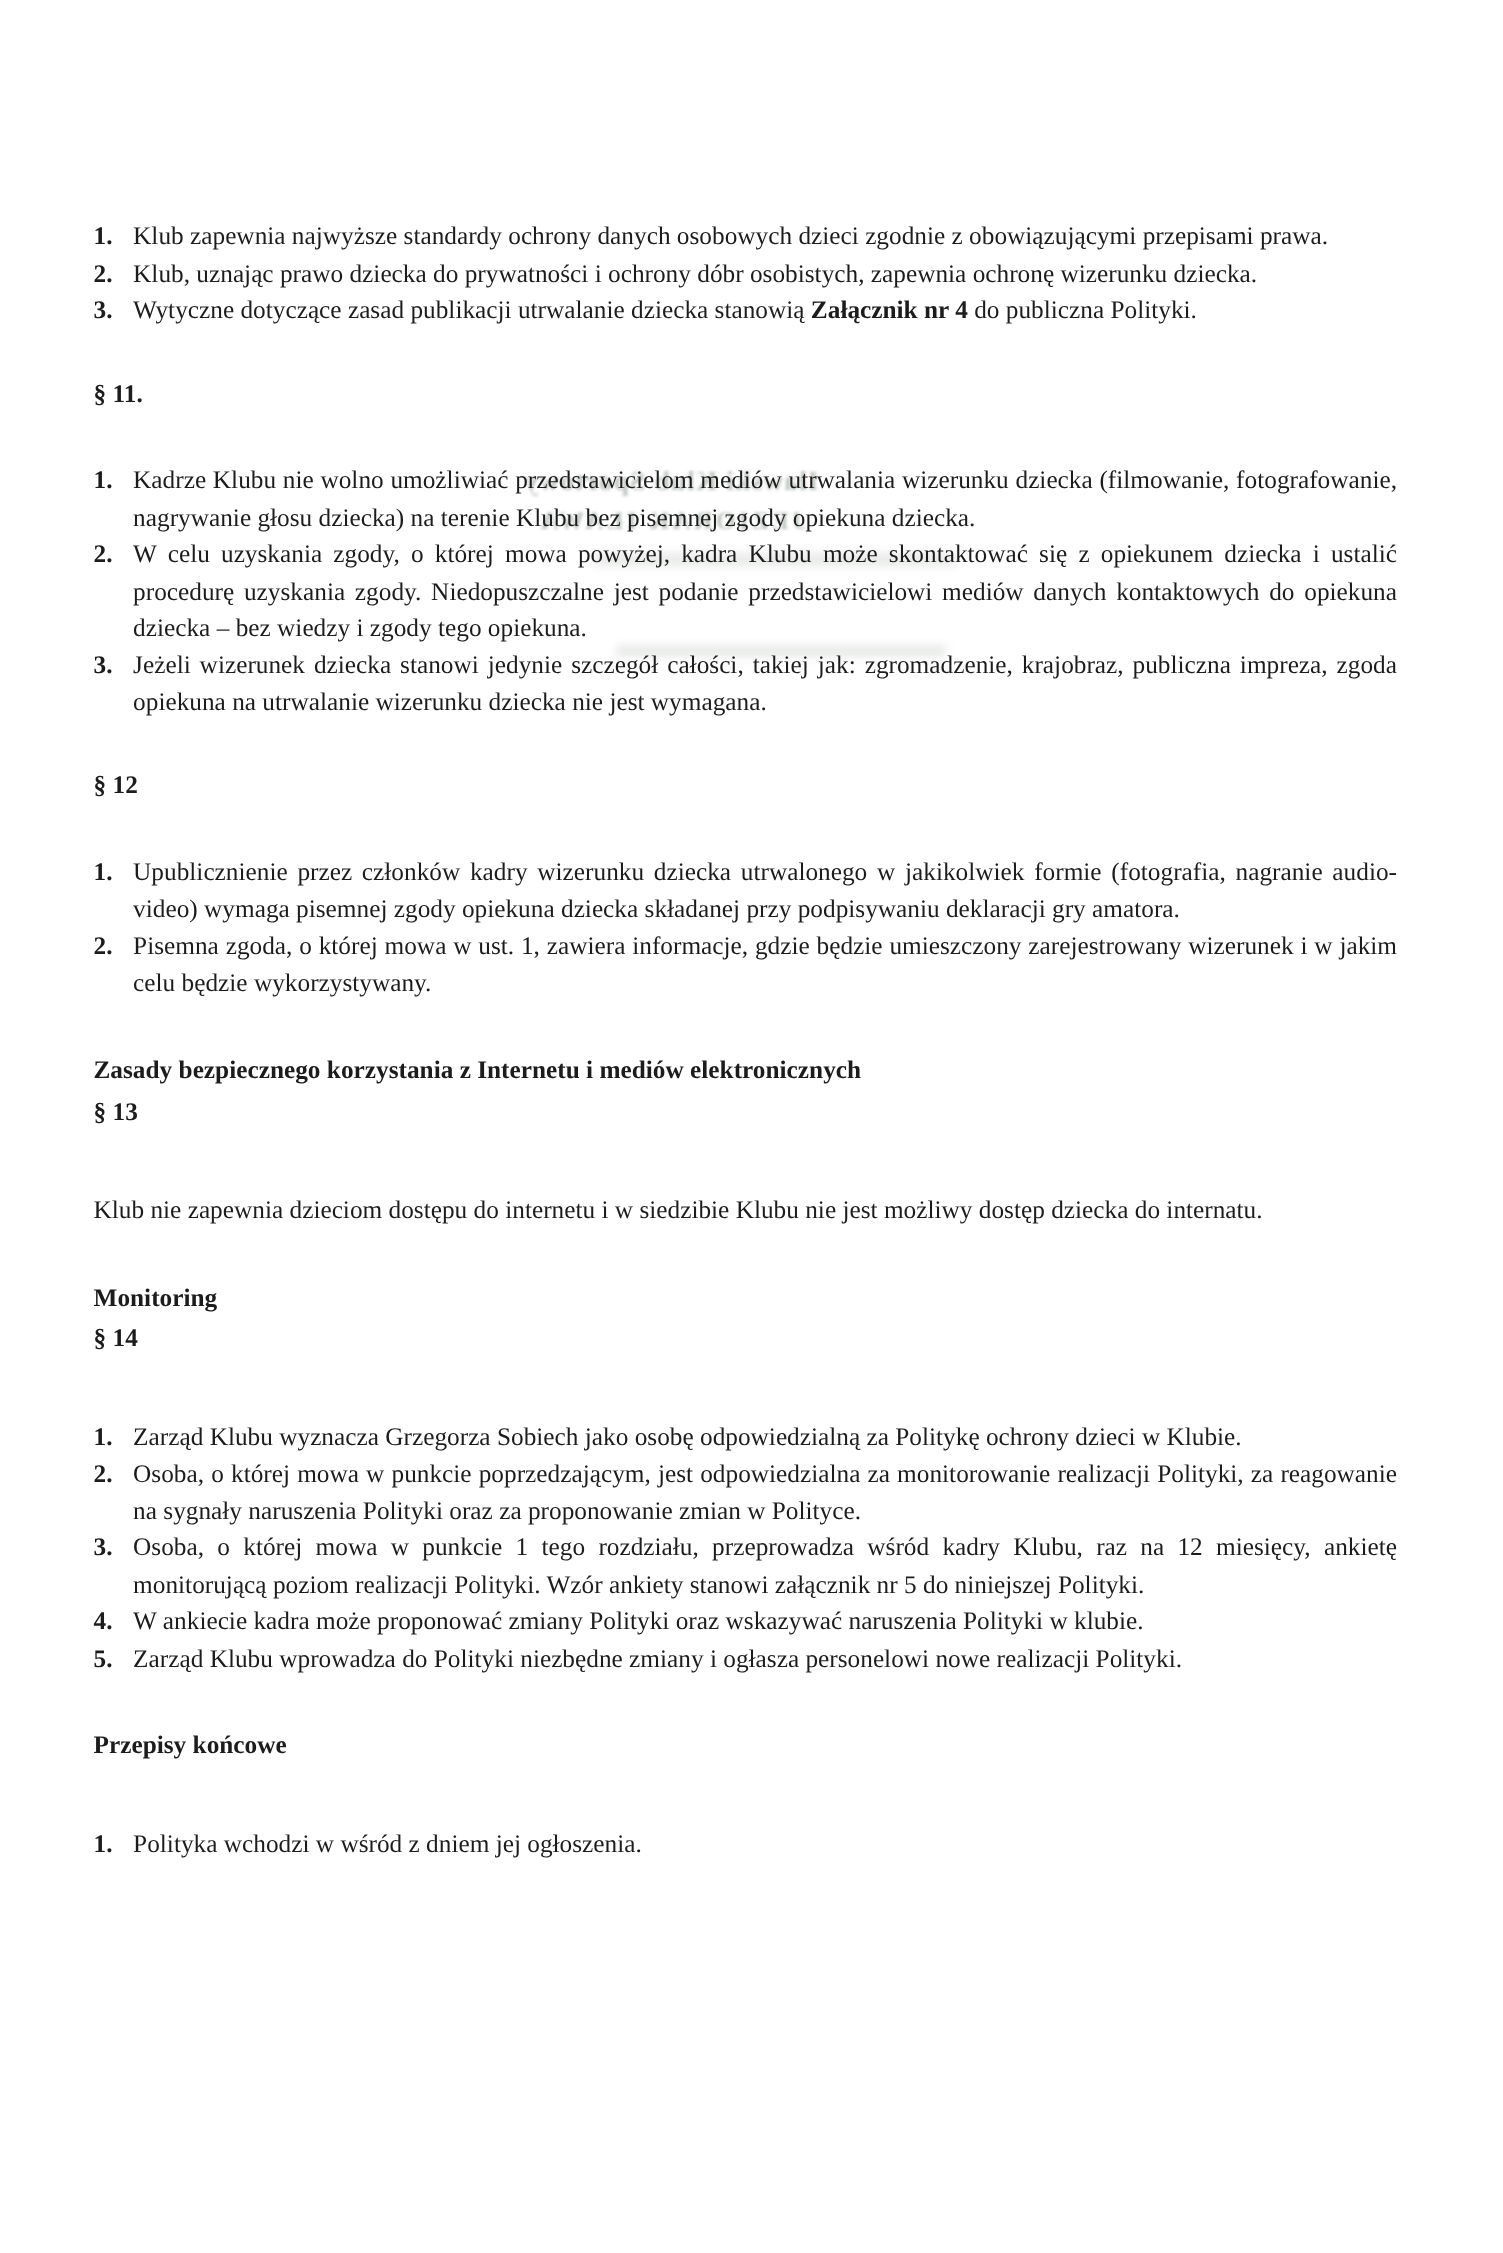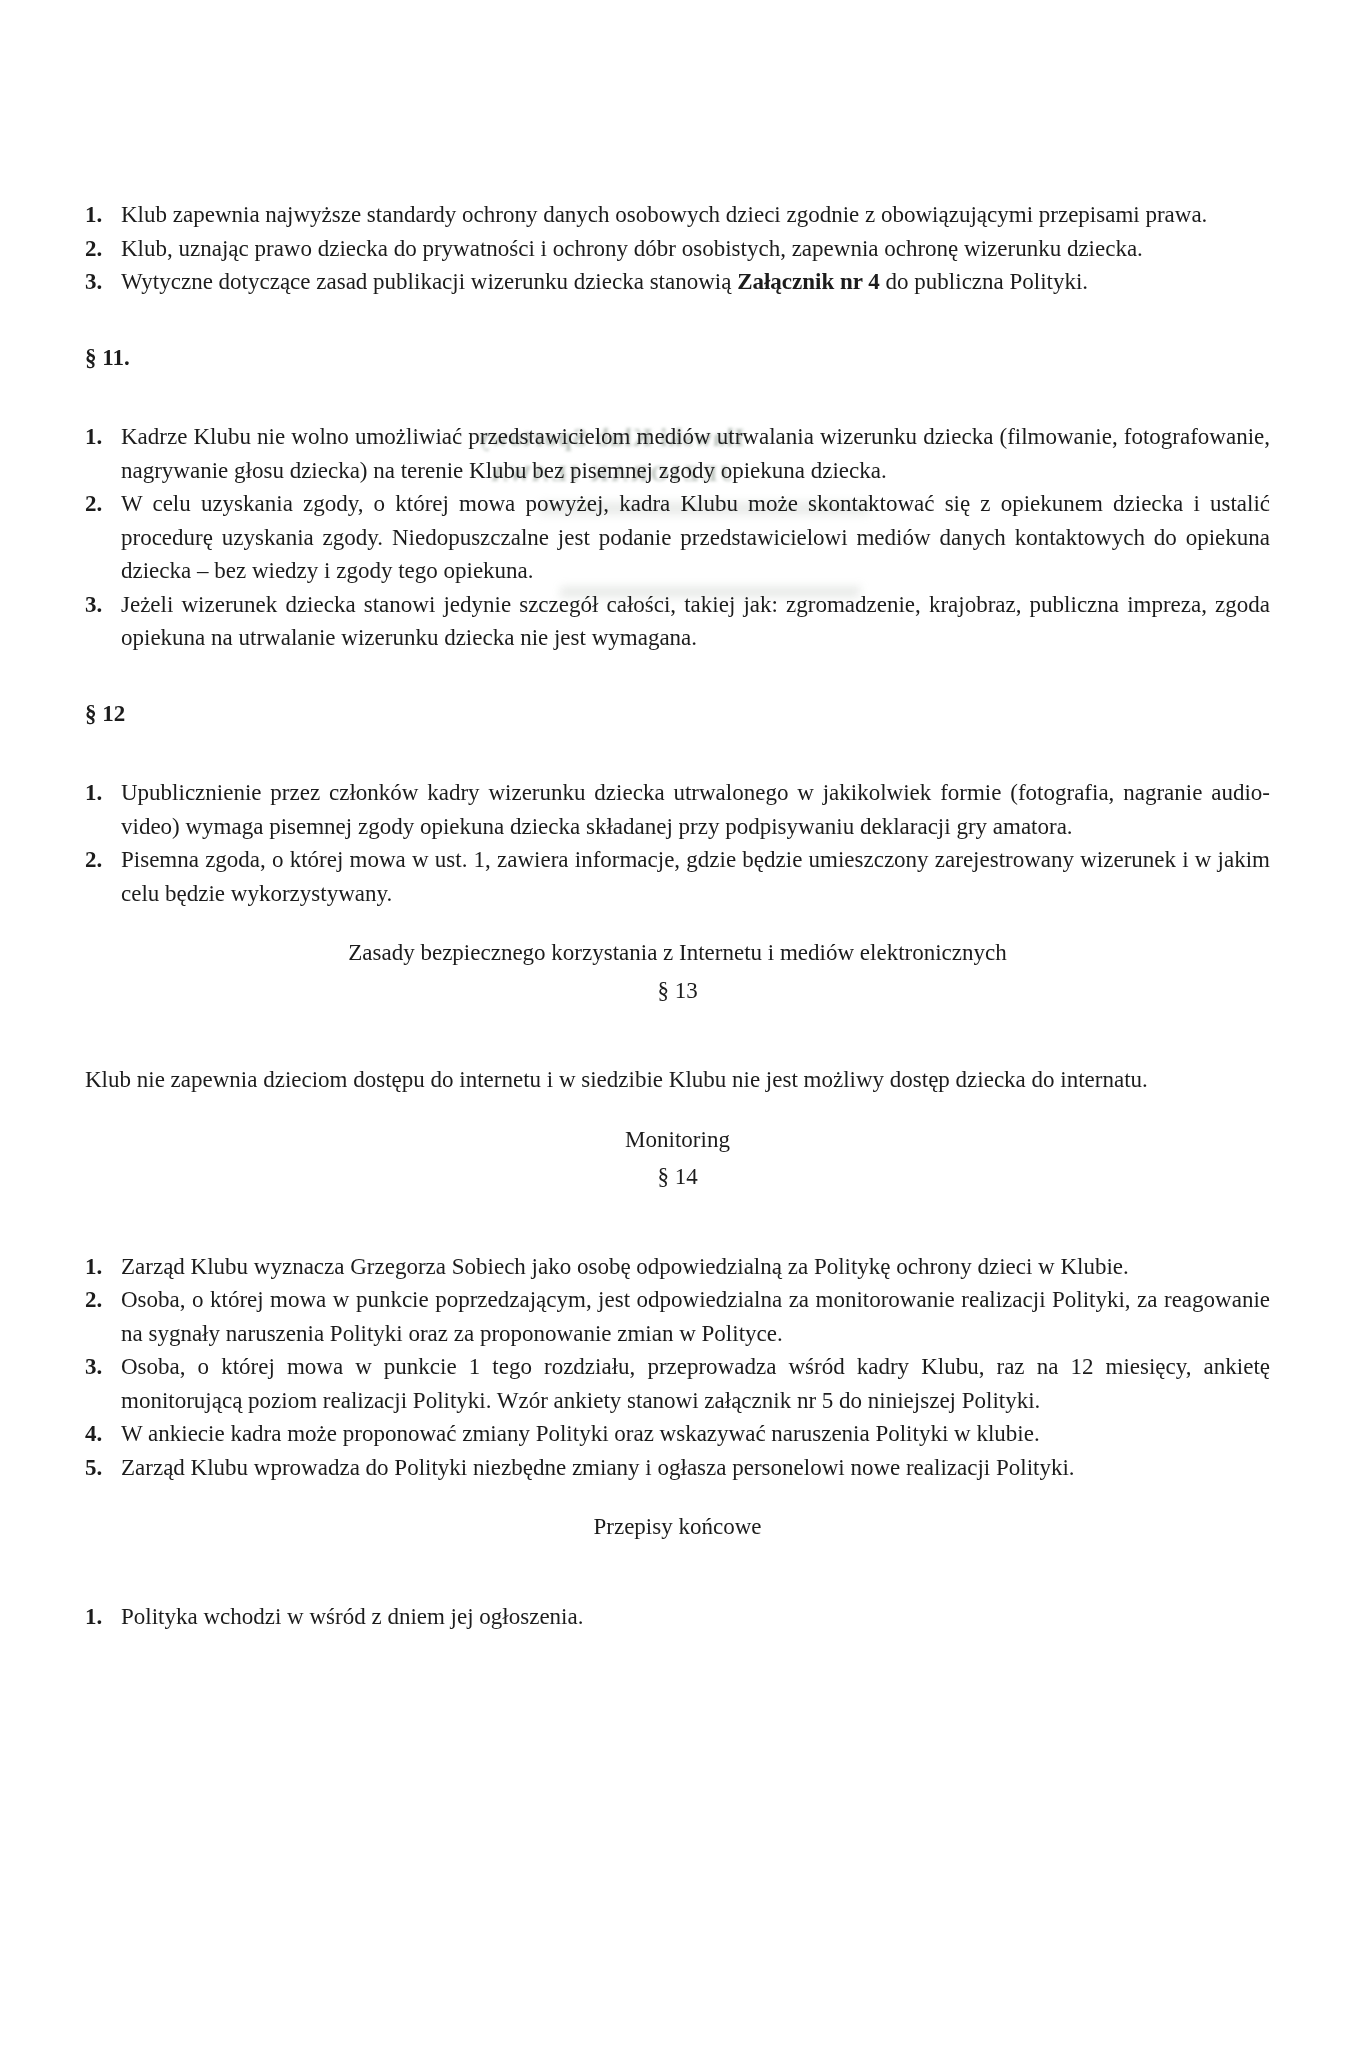--- a/index.html
+++ b/index.html
@@ -19,21 +19,21 @@
     line-height:33.5px;
     z-index:2;
   }
   
   .li{display:flex;}
   .li .num{flex:0 0 36px;font-weight:700;}
   .li .txt{flex:1;text-align:justify;}
   
   .para-head{text-align:left;font-weight:700;margin:42px 0 46px;}
   
-  .title-block{text-align:center;font-weight:400;margin:26px 0 56px;}
+  .title-block{text-align:left;font-weight:700;margin:46px 0 56px;}
   .title-block .sub{margin-top:4px;}
   .plain-par{text-align:justify;margin-top:20px;}
   b{font-weight:700;}
   
   .watermark{
     position:absolute;
     top:420px;left:375px;width:470px;
     z-index:1;
     transform:scaleX(-1);
     color:rgba(138,152,140,0.55);
@@ -70,21 +70,21 @@
     <div class="li">
       <span class="num">1.</span>
       <div class="txt">Klub zapewnia najwyższe standardy ochrony danych osobowych dzieci zgodnie z obowiązującymi przepisami prawa.</div>
     </div>
     <div class="li">
       <span class="num">2.</span>
       <div class="txt">Klub, uznając prawo dziecka do prywatności i ochrony dóbr osobistych, zapewnia ochronę wizerunku dziecka.</div>
     </div>
     <div class="li">
       <span class="num">3.</span>
-      <div class="txt"><span>Wytyczne dotyczące zasad publikacji wizerunku dziecka stanowią </span><b>Załącznik nr 4</b><span> do publiczna Polityki.</span></div>
+      <div class="txt"><span>Wytyczne dotyczące zasad publikacji utrwalanie dziecka stanowią </span><b>Załącznik nr 4</b><span> do publiczna Polityki.</span></div>
     </div>
   </div>
 
   <div class="para-head">§ 11.</div>
   <div>
     <div class="li">
       <span class="num">1.</span>
       <div class="txt">Kadrze Klubu nie wolno umożliwiać przedstawicielom mediów utrwalania wizerunku dziecka (filmowanie, fotografowanie, nagrywanie głosu dziecka) na terenie Klubu bez pisemnej zgody opiekuna dziecka.</div>
     </div>
     <div class="li">

